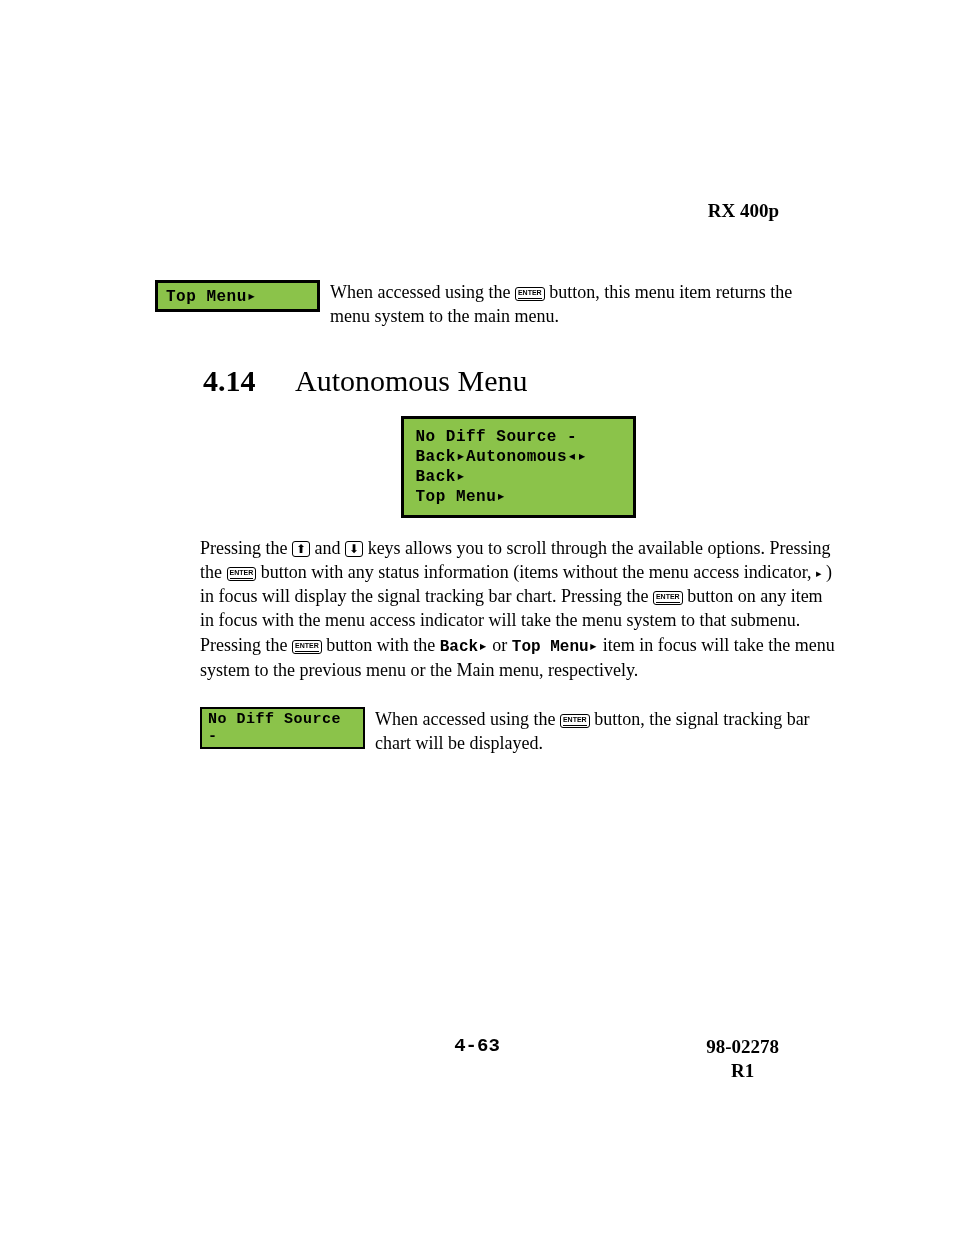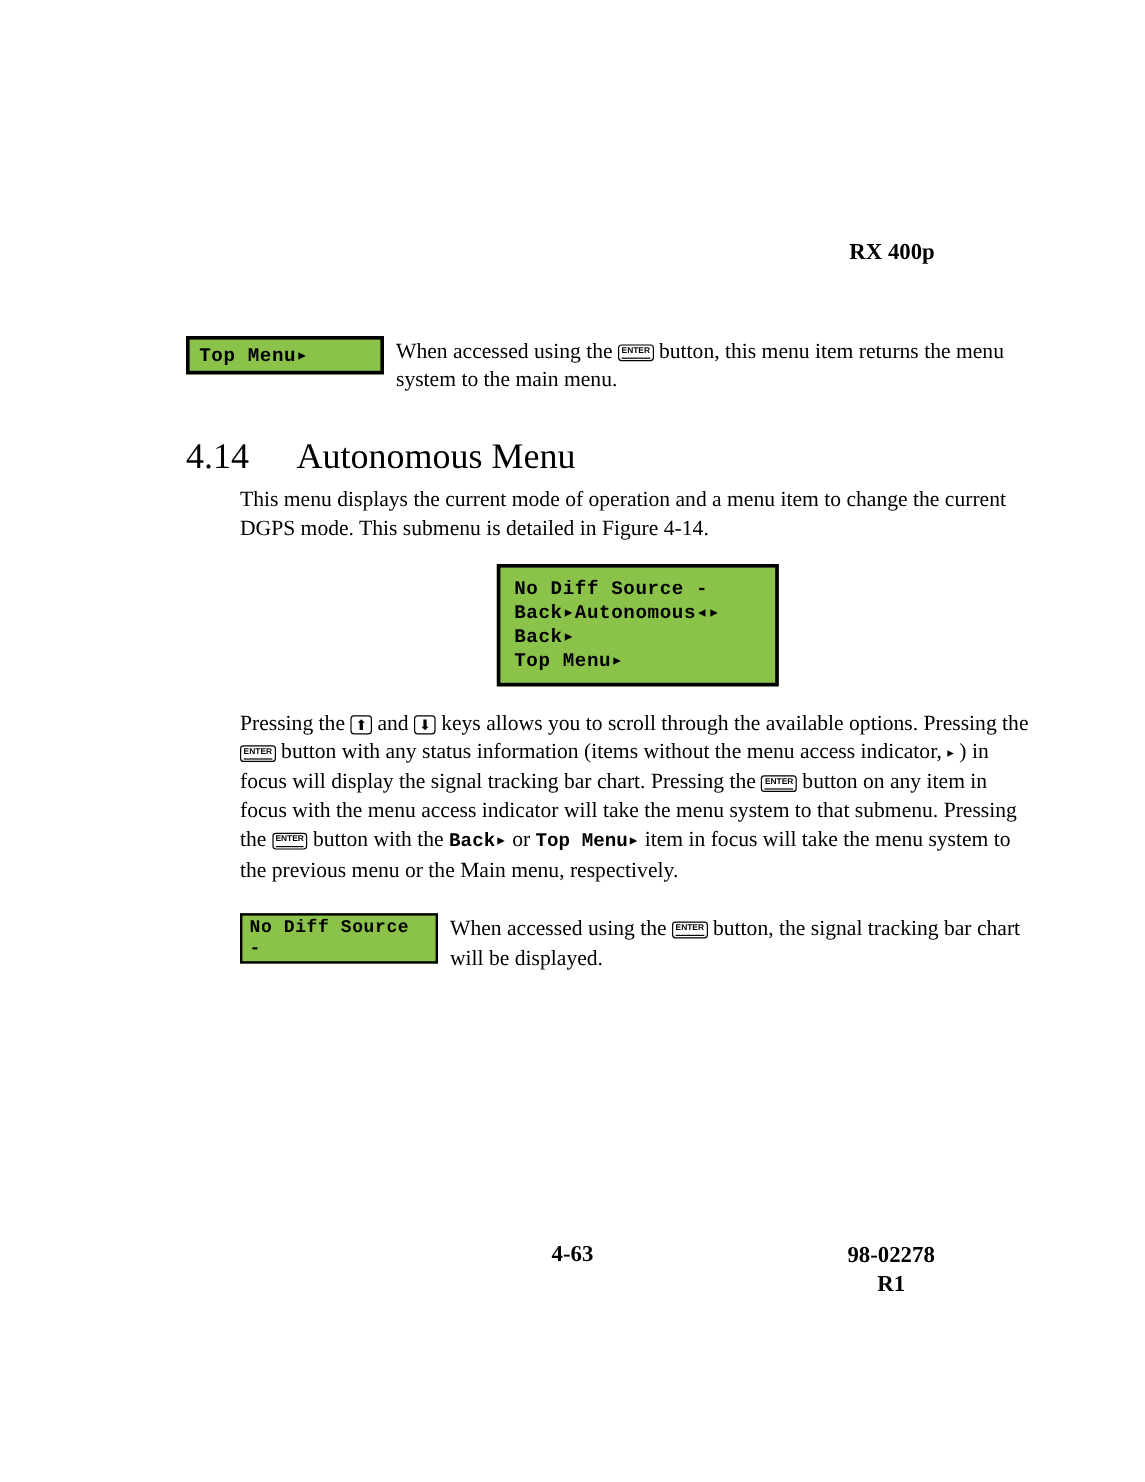--- a/index.html
+++ b/index.html
@@ -6,21 +6,21 @@
     body {
       margin: 0;
       padding: 0;
       background: #fff;
       font-family: 'Times New Roman', Times, serif;
       width: 954px;
       height: 1235px;
       position: relative;
     }
     .page {
-      padding: 190px 92px 0 155px;
+      padding: 190px 118px 0 155px;
     }
     .header-right {
       position: absolute;
       top: 200px;
       right: 175px;
       font-weight: bold;
       font-size: 19px;
     }
     .lcd-box {
       display: inline-block;
@@ -97,23 +97,24 @@
       padding-left: 10px;
       font-size: 18px;
       line-height: 1.35;
     }
     .heading {
       margin-top: 35px;
       margin-bottom: 6px;
     }
     .heading-num {
       font-size: 30px;
-      font-weight: normal;
+      font-weight: bold;
       display: inline-block;
       width: 92px;
+      margin-left: 48px;
     }
     .heading-title {
       font-size: 30px;
       font-weight: normal;
     }
     .body-text {
       font-size: 18px;
       line-height: 1.35;
       margin-left: 45px;
     }
@@ -135,20 +136,21 @@
       left: 0;
       right: 0;
       display: flex;
       font-weight: bold;
       font-size: 19px;
     }
     .footer-center {
       position: absolute;
       left: 50%;
       transform: translateX(-50%);
+      font-family: Liberation Mono, monospace;
     }
     .footer-right {
       position: absolute;
       right: 175px;
       text-align: center;
       line-height: 1.25;
     }
     .section-row2 {
       margin-top: 24px;
       display: flex;
@@ -175,21 +177,20 @@
     <span class="lcd-box">Top Menu▸</span>
     <span class="desc">
       <span>When accessed using the </span><span class="enter-btn">ENTER</span><span> button, this menu item returns the menu system to the main menu.</span>
     </span>
   </div>
 
   <div class="heading">
     <span class="heading-num">4.14</span><span class="heading-title">Autonomous Menu</span>
   </div>
 
-  <div class="body-text">This menu displays the current mode of operation and a menu item to change the current DGPS mode.  This submenu is detailed in Figure 4-14.</div>
 
   <div class="body-text">
     <div class="lcd-screen">
       <div>No Diff Source -</div>
       <div>Back▸Autonomous◂▸</div>
       <div>Back▸</div>
       <div>Top Menu▸</div>
     </div>
   </div>
 

